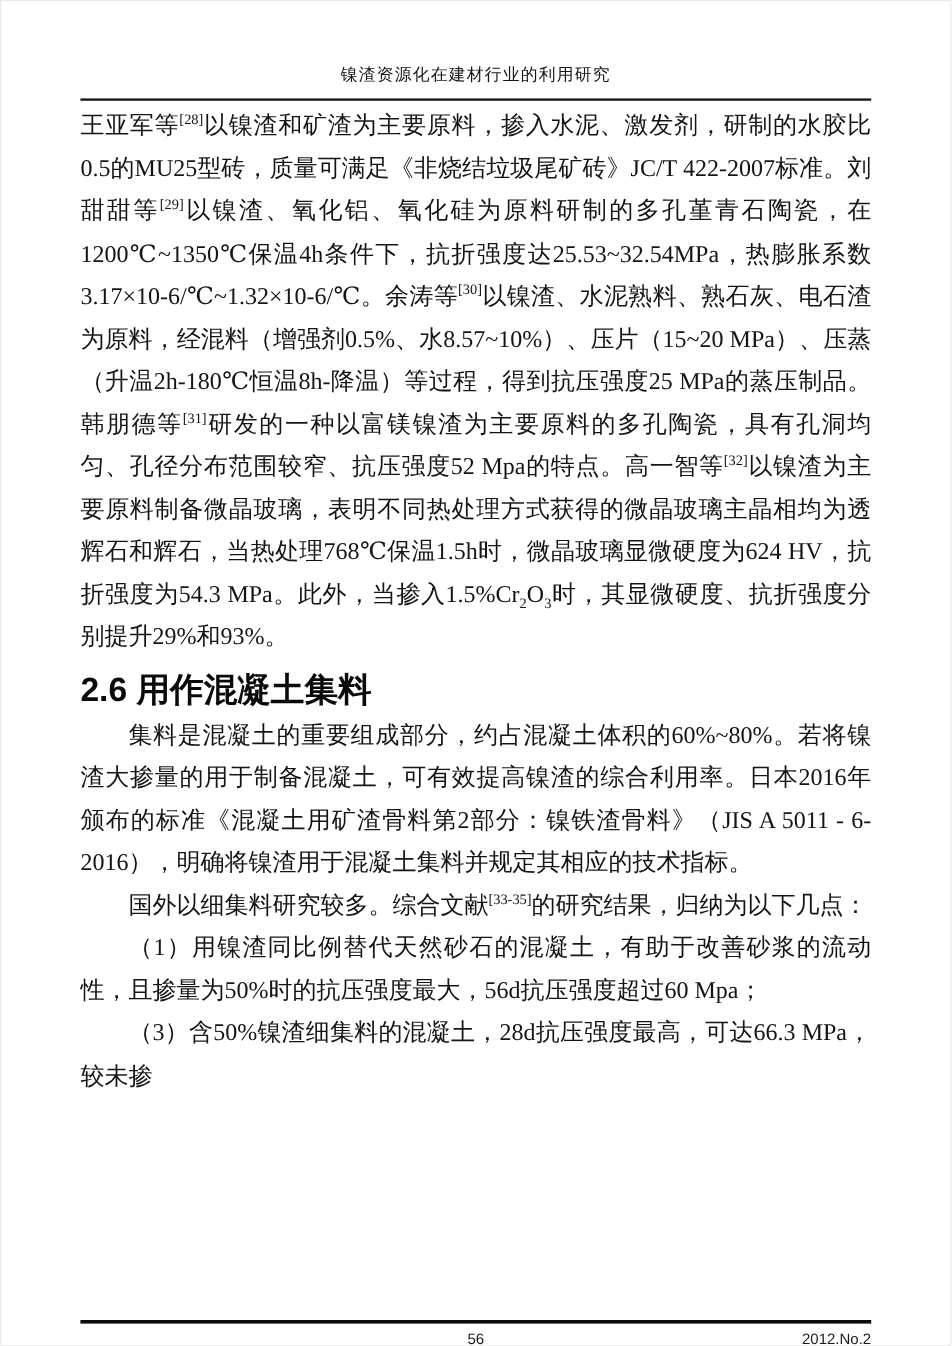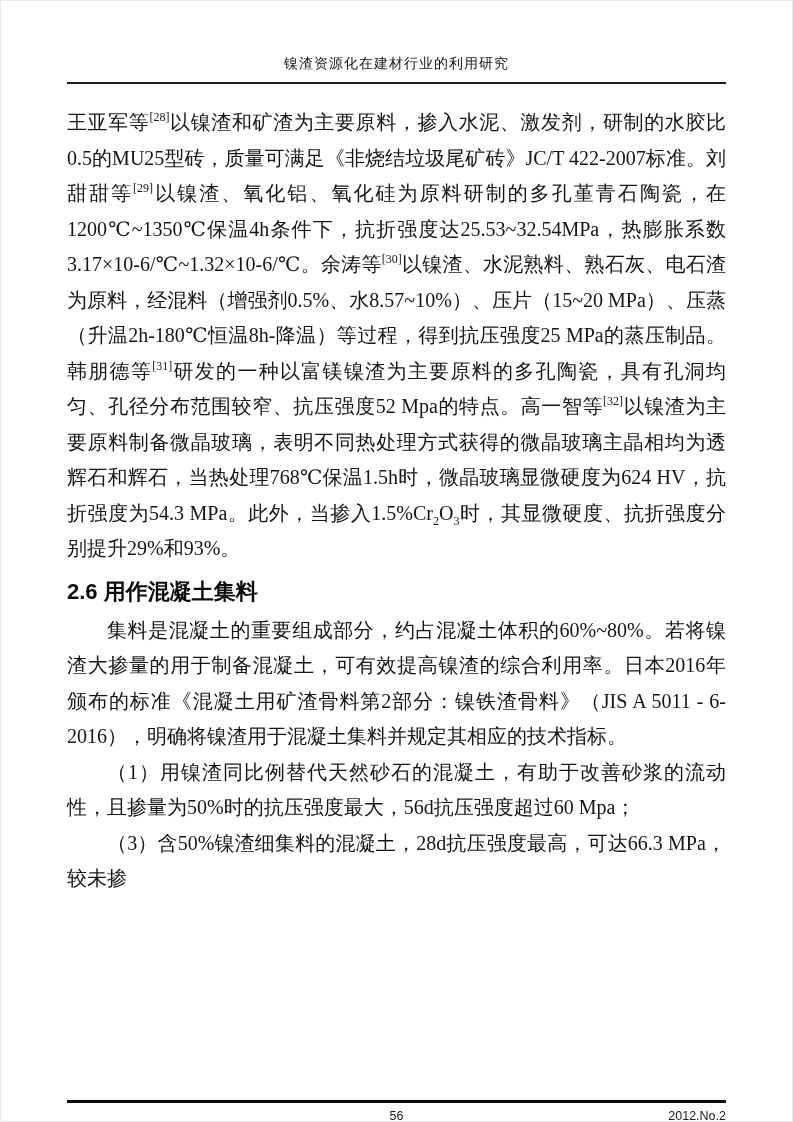--- a/index.html
+++ b/index.html
@@ -27,40 +27,40 @@
     letter-spacing: 1px;
     color: #161616;
     line-height: 18px;
   }
   .header-rule {
     height: 2px;
     background: #1c1c1c;
     margin-top: 9px;
   }
   .doc-body {
-    margin-top: 21px;
+    margin-top: 4px;
     font-size: 20px;
     line-height: 35.5px;
     text-align: justify;
   }
   .doc-body p { margin: 0; }
   .doc-body p.indent { text-indent: 2em; }
   .doc-body sup {
     font-size: 0.6em;
     line-height: 0;
     vertical-align: super;
   }
   .doc-body sub {
     font-size: 0.6em;
     line-height: 0;
     vertical-align: sub;
   }
   .doc-body h2.heading {
     font-family: "Liberation Sans", "DejaVu Sans", sans-serif;
-    font-size: 22px;
+    font-size: 28px;
     font-weight: bold;
     color: #0a0a0a;
     margin: 10px 0 6px 0;
     line-height: 30px;
     text-align: left;
   }
   .footer {
     position: absolute;
     left: 66px;
     right: 66px;
@@ -97,20 +97,21 @@
 
     <div class="header">
       <div class="header-title">镍渣资源化在建材行业的利用研究</div>
       <div class="header-rule"></div>
     </div>
 
     <div class="doc-body">
         <p class=""><span>王亚军等</span><sup>[28]</sup><span>以镍渣和矿渣为主要原料，掺入水泥、激发剂，研制的水胶比0.5的MU25型砖，质量可满足《非烧结垃圾尾矿砖》JC/T 422-2007标准。刘甜甜等</span><sup>[29]</sup><span>以镍渣、氧化铝、氧化硅为原料研制的多孔堇青石陶瓷，在1200℃~1350℃保温4h条件下，抗折强度达25.53~32.54MPa，热膨胀系数3.17×10-6/℃~1.32×10-6/℃。余涛等</span><sup>[30]</sup><span>以镍渣、水泥熟料、熟石灰、电石渣为原料，经混料（增强剂0.5%、水8.57~10%）、压片（15~20 MPa）、压蒸（升温2h-180℃恒温8h-降温）等过程，得到抗压强度25 MPa的蒸压制品。韩朋德等</span><sup>[31]</sup><span>研发的一种以富镁镍渣为主要原料的多孔陶瓷，具有孔洞均匀、孔径分布范围较窄、抗压强度52 Mpa的特点。高一智等</span><sup>[32]</sup><span>以镍渣为主要原料制备微晶玻璃，表明不同热处理方式获得的微晶玻璃主晶相均为透辉石和辉石，当热处理768℃保温1.5h时，微晶玻璃显微硬度为624 HV，抗折强度为54.3 MPa。此外，当掺入1.5%Cr</span><sub>2</sub><span>O</span><sub>3</sub><span>时，其显微硬度、抗折强度分别提升29%和93%。</span></p>
         <h2 class="heading"><span>2.6 用作混凝土集料</span></h2>
         <p class="indent"><span>集料是混凝土的重要组成部分，约占混凝土体积的60%~80%。若将镍渣大掺量的用于制备混凝土，可有效提高镍渣的综合利用率。日本2016年颁布的标准《混凝土用矿渣骨料第2部分：镍铁渣骨料》（JIS A 5011 ‐ 6-2016），明确将镍渣用于混凝土集料并规定其相应的技术指标。</span></p>
+        <p class="indent"><span>国外以细集料研究较多。综合文献</span><sup>[33-35]</sup><span>的研究结果，归纳为以下几点：</span></p>
         <p class="indent"><span>（1）用镍渣同比例替代天然砂石的混凝土，有助于改善砂浆的流动性，且掺量为50%时的抗压强度最大，56d抗压强度超过60 Mpa；</span></p>
         <p class="indent"><span>（3）含50%镍渣细集料的混凝土，28d抗压强度最高，可达66.3 MPa，较未掺</span></p>
       </div>
   </div>
 
   <div class="footer">
     <div class="footer-rule"></div>
     <div class="footer-row">
       <span class="page-number">56</span>
       <span class="issue-label">2012.No.2</span>

